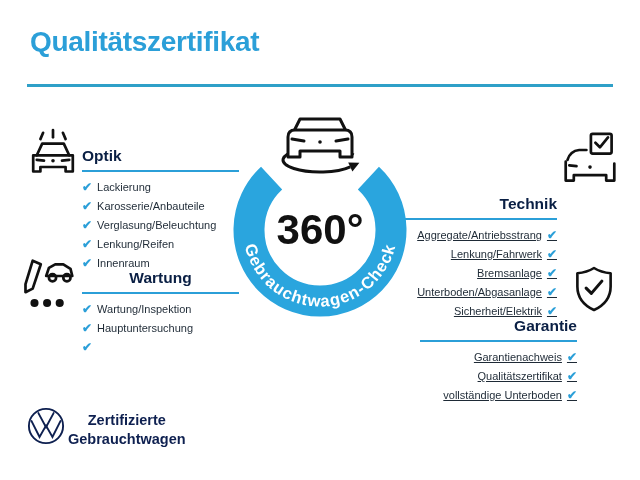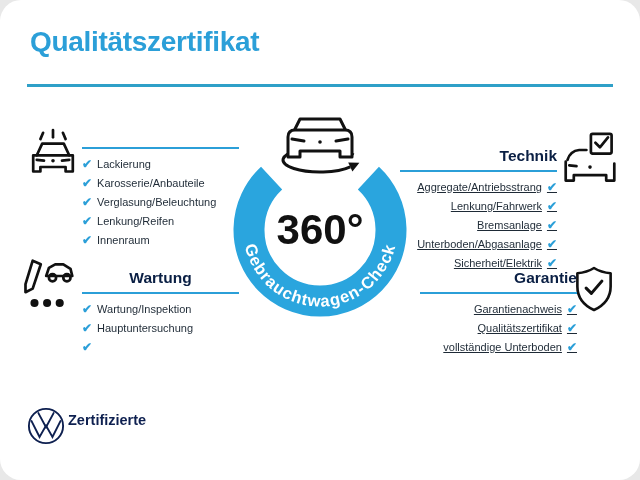--- a/index.html
+++ b/index.html
@@ -1,32 +1,32 @@
 <!DOCTYPE html>
 <html><head>
 <meta charset="utf-8">
 <style>
   html,body{margin:0;padding:0;background:#e8e8e8;}
   .canvas{
     position:relative;width:640px;height:480px;background:#ffffff;
-    font-family:"Liberation Sans", sans-serif;overflow:hidden;border-radius:21px;
+    font-family:"Liberation Sans", sans-serif;overflow:hidden;
   }
   .abs{position:absolute;}
   .page-title{
     left:30px;top:26px;font-size:28px;font-weight:bold;color:#2B9FD8;letter-spacing:-0.3px;
   }
   .main-divider{left:27px;top:84px;width:586px;height:3px;background:#2FA0C8;}
   .section{width:157px;}
   .sec-title{font-size:15.5px;font-weight:bold;color:#0A1F44;padding-bottom:5px;}
   .sec-rule{height:2px;background:#2B9FD8;margin-bottom:8px;}
   .items{display:flex;flex-direction:column;}
   .item{display:flex;align-items:baseline;height:19px;font-size:11px;color:#1E2A36;white-space:nowrap;}
   .item .chk{color:#2B9FD8;font-size:12px;font-weight:bold;}
   .left-col .item .chk{margin-right:5px;}
-  .right-col{text-align:right;}
+  .right-col{text-align:right;margin-top:48px;}
   .right-col .sec-title{text-align:right;}
   .right-col .item{justify-content:flex-end;text-decoration:underline;}
   .right-col .item .chk{margin-left:5px;}
   .footer-text{left:68px;top:411px;font-size:14.5px;font-weight:bold;color:#0E2050;line-height:19px;text-align:center;}
   svg{display:block;}
   .icn{stroke:#111111;stroke-width:3;fill:none;stroke-linecap:round;stroke-linejoin:round;}
 </style>
 </head>
 <body>
 
@@ -44,20 +44,21 @@
         <path d="M 12,32 L 18,19 L 42,19 L 48,32"></path>
         <path d="M 8,32 L 52,32 L 52,50 L 44,50 L 44,45 L 16,45 L 16,50 L 8,50 Z"></path>
         <path d="M 12,37 L 20,38"></path>
           <path d="M 48,37 L 40,38"></path>
       </g>
       <circle cx="30" cy="38" r="2" fill="#111111"></circle>
     </svg>
   </div>
 
   <div class="abs section left-col" style="left:82px;top:147px;">
+    <div class="sec-title">Optik</div>
     <div class="sec-rule"></div>
     <div class="items">
       <div class="item">
           <span class="chk">✔</span>
           <span>Lackierung</span>
         </div>
       <div class="item">
           <span class="chk">✔</span>
           <span>Karosserie/Anbauteile</span>
         </div>
@@ -207,15 +208,16 @@
     <svg viewBox="0 0 100 100" width="38" height="38">
       <g fill="none" stroke="#0E2050" stroke-width="5" stroke-linecap="round" stroke-linejoin="miter">
         <circle cx="50" cy="50" r="45"></circle>
         <path d="M 30,16 L 50,53 L 70,16"></path>
         <path d="M 12,37 L 33,79 L 50,49 L 67,79 L 88,37"></path>
       </g>
     </svg>
   </div>
   <div class="abs footer-text">
     <div>Zertifizierte</div>
+    <div>Gebrauchtwagen</div>
   </div>
 
 </div>
 
 </body></html>

